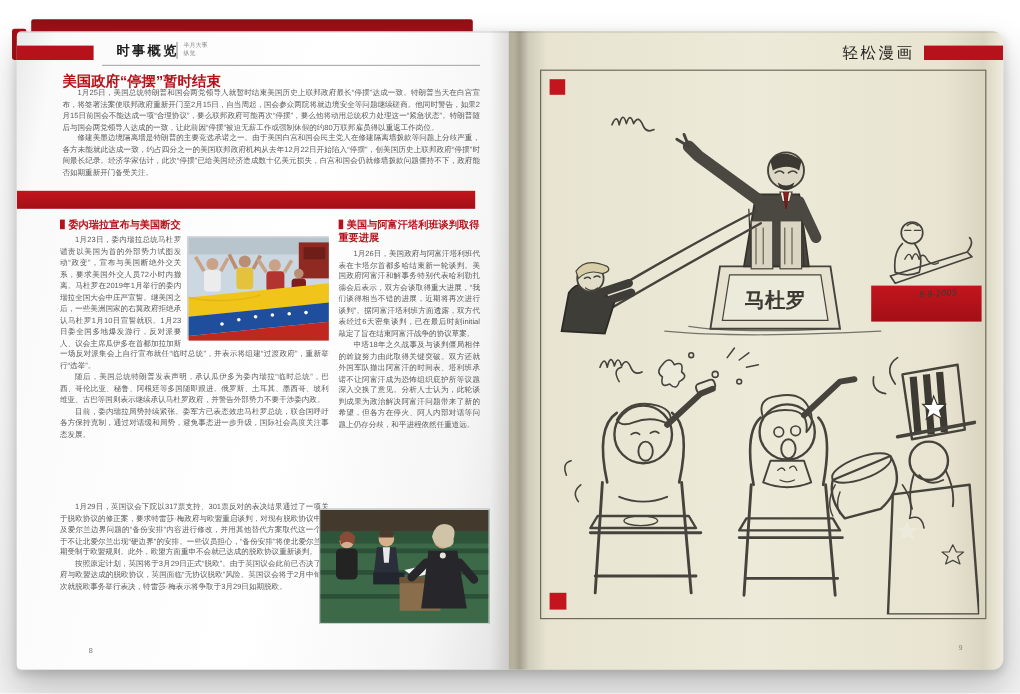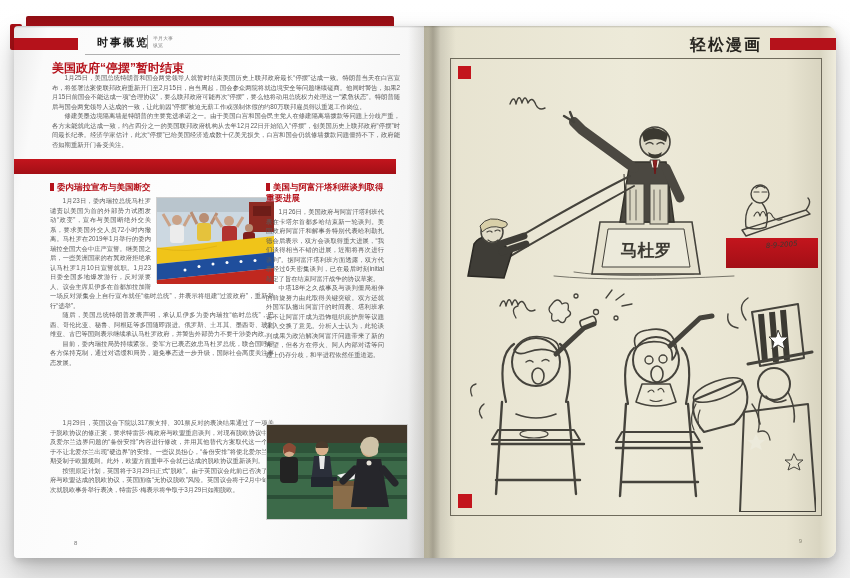--- a/index.html
+++ b/index.html
@@ -39,28 +39,28 @@
 
   .red-band { position:absolute; left:0; top:133px; width:382px; height:15px;
     background:linear-gradient(180deg,#c3151d,#a30f16); }
 
   .col-headline { font-size:8.5px; font-weight:bold; color:#b5121b; line-height:11px; margin-bottom:3px; }
   .bullet { display:inline-block; width:4px; height:8px; background:#b5121b; margin-right:3px; vertical-align:-1px; }
 
   .article2 { position:absolute; left:36px; top:156px; width:224px; height:234px; overflow:hidden; }
   .vz-photo { float:right; width:118px; height:86px; margin:1px 0 3px 5px; border:1px solid #d0d0d0; background:#cdd9e2; }
   .article4 { position:absolute; left:36px; top:392px; width:224px; height:130px; overflow:hidden; }
-  .article3 { position:absolute; left:252px; top:156px; width:118px; height:236px; overflow:hidden; }
+  .article3 { position:absolute; left:268px; top:156px; width:118px; height:236px; overflow:hidden; }
   .uk-photo { position:absolute; left:252px; top:398px; width:142px; height:96px; border:1px solid #cfcfcf; background:#3c6a49; }
   .pagenum { position:absolute; font-size:6px; color:#7a7a7a; }
   .pagenum.left { left:60px; bottom:12px; }
   .pagenum.right { right:34px; bottom:14px; color:#8b8878; }
 
   
-  .rp-title { position:absolute; right:74px; top:9px; font-size:16px; font-weight:bold; color:#25231e; letter-spacing:2px; }
+  .rp-title { position:absolute; right:74px; top:9px; font-size:13px; font-weight:normal; color:#25231e; letter-spacing:2px; }
   .rp-redbar { position:absolute; right:0; top:12px; width:66px; height:12px; background:#b5121b; }
   .rp-frame { position:absolute; left:26px; top:32px; width:372px; height:458px; border:1px solid #6f6b5c; }
   .red-sq1 { position:absolute; left:34px; top:40px; width:13px; height:13px; background:#c3151d; }
   .red-rect { position:absolute; left:302px; top:212px; width:92px; height:30px; background:linear-gradient(180deg,#c3151d,#a30f16); }
   .red-sq2 { position:absolute; left:34px; top:468px; width:14px; height:14px; background:#c3151d; }
   .cartoon1 { position:absolute; left:30px; top:38px; width:366px; height:216px; }
   .cartoon2 { position:absolute; left:32px; top:258px; width:360px; height:228px; }
   svg .ink { stroke:#45433c; fill:none; stroke-linecap:round; stroke-linejoin:round; }
   svg text.hand { font-family:"DejaVu Sans",sans-serif; fill:#3c3a33; }
 </style>

